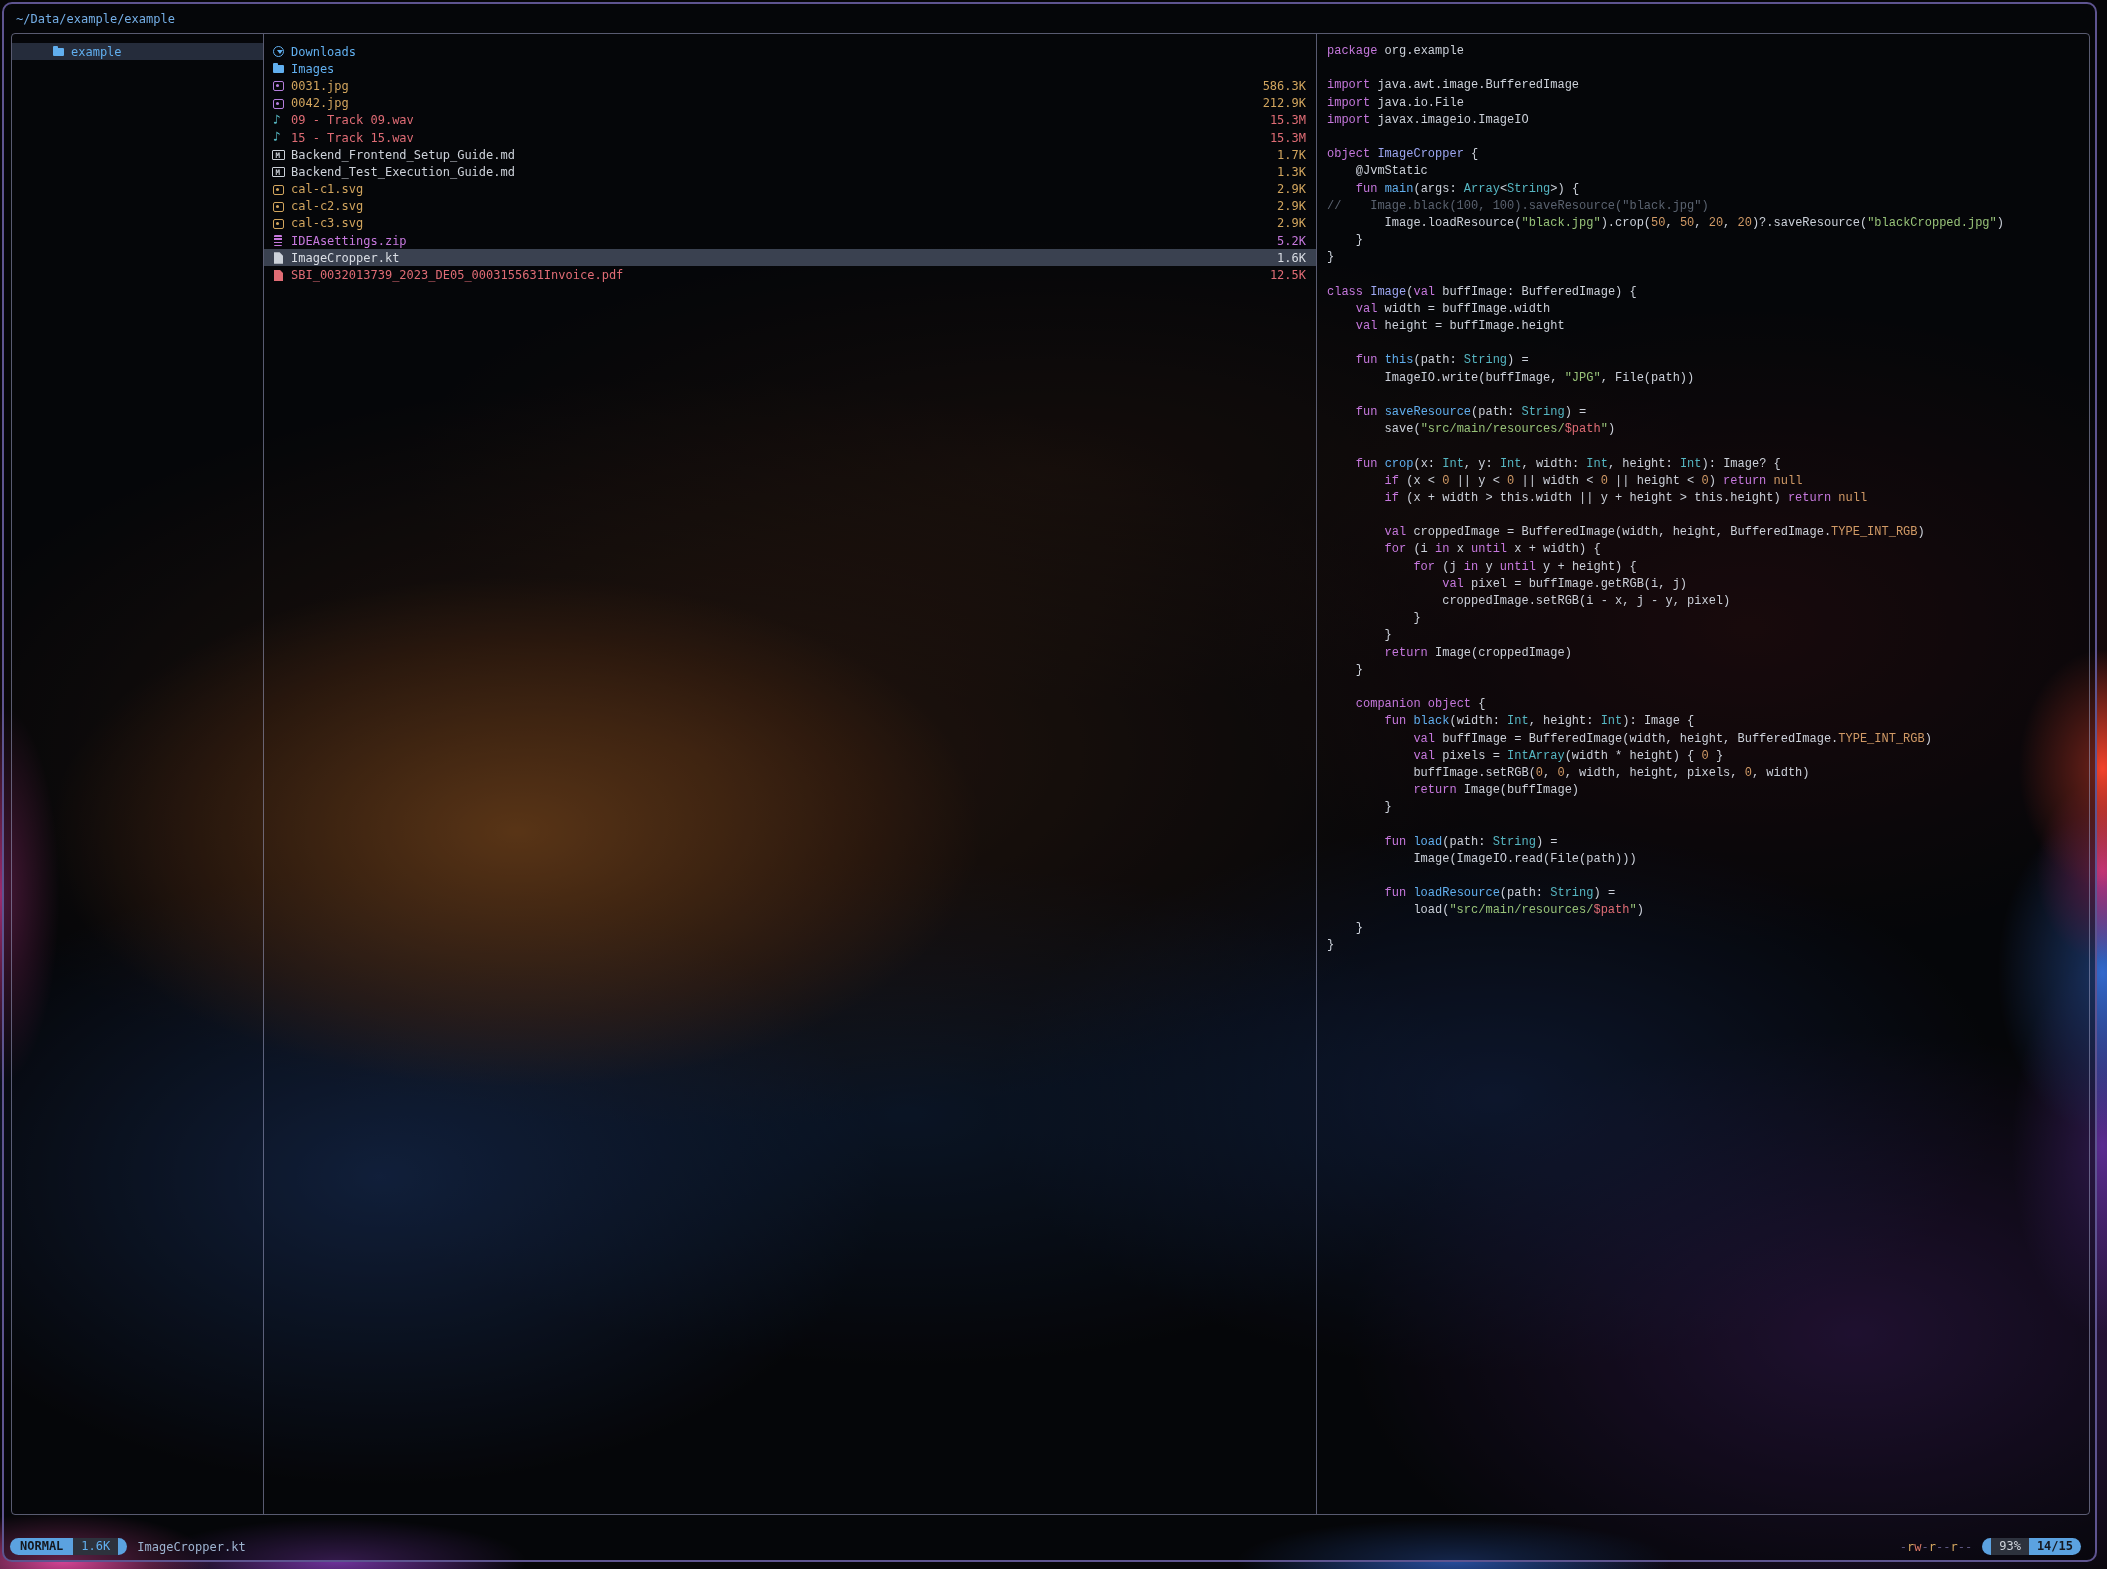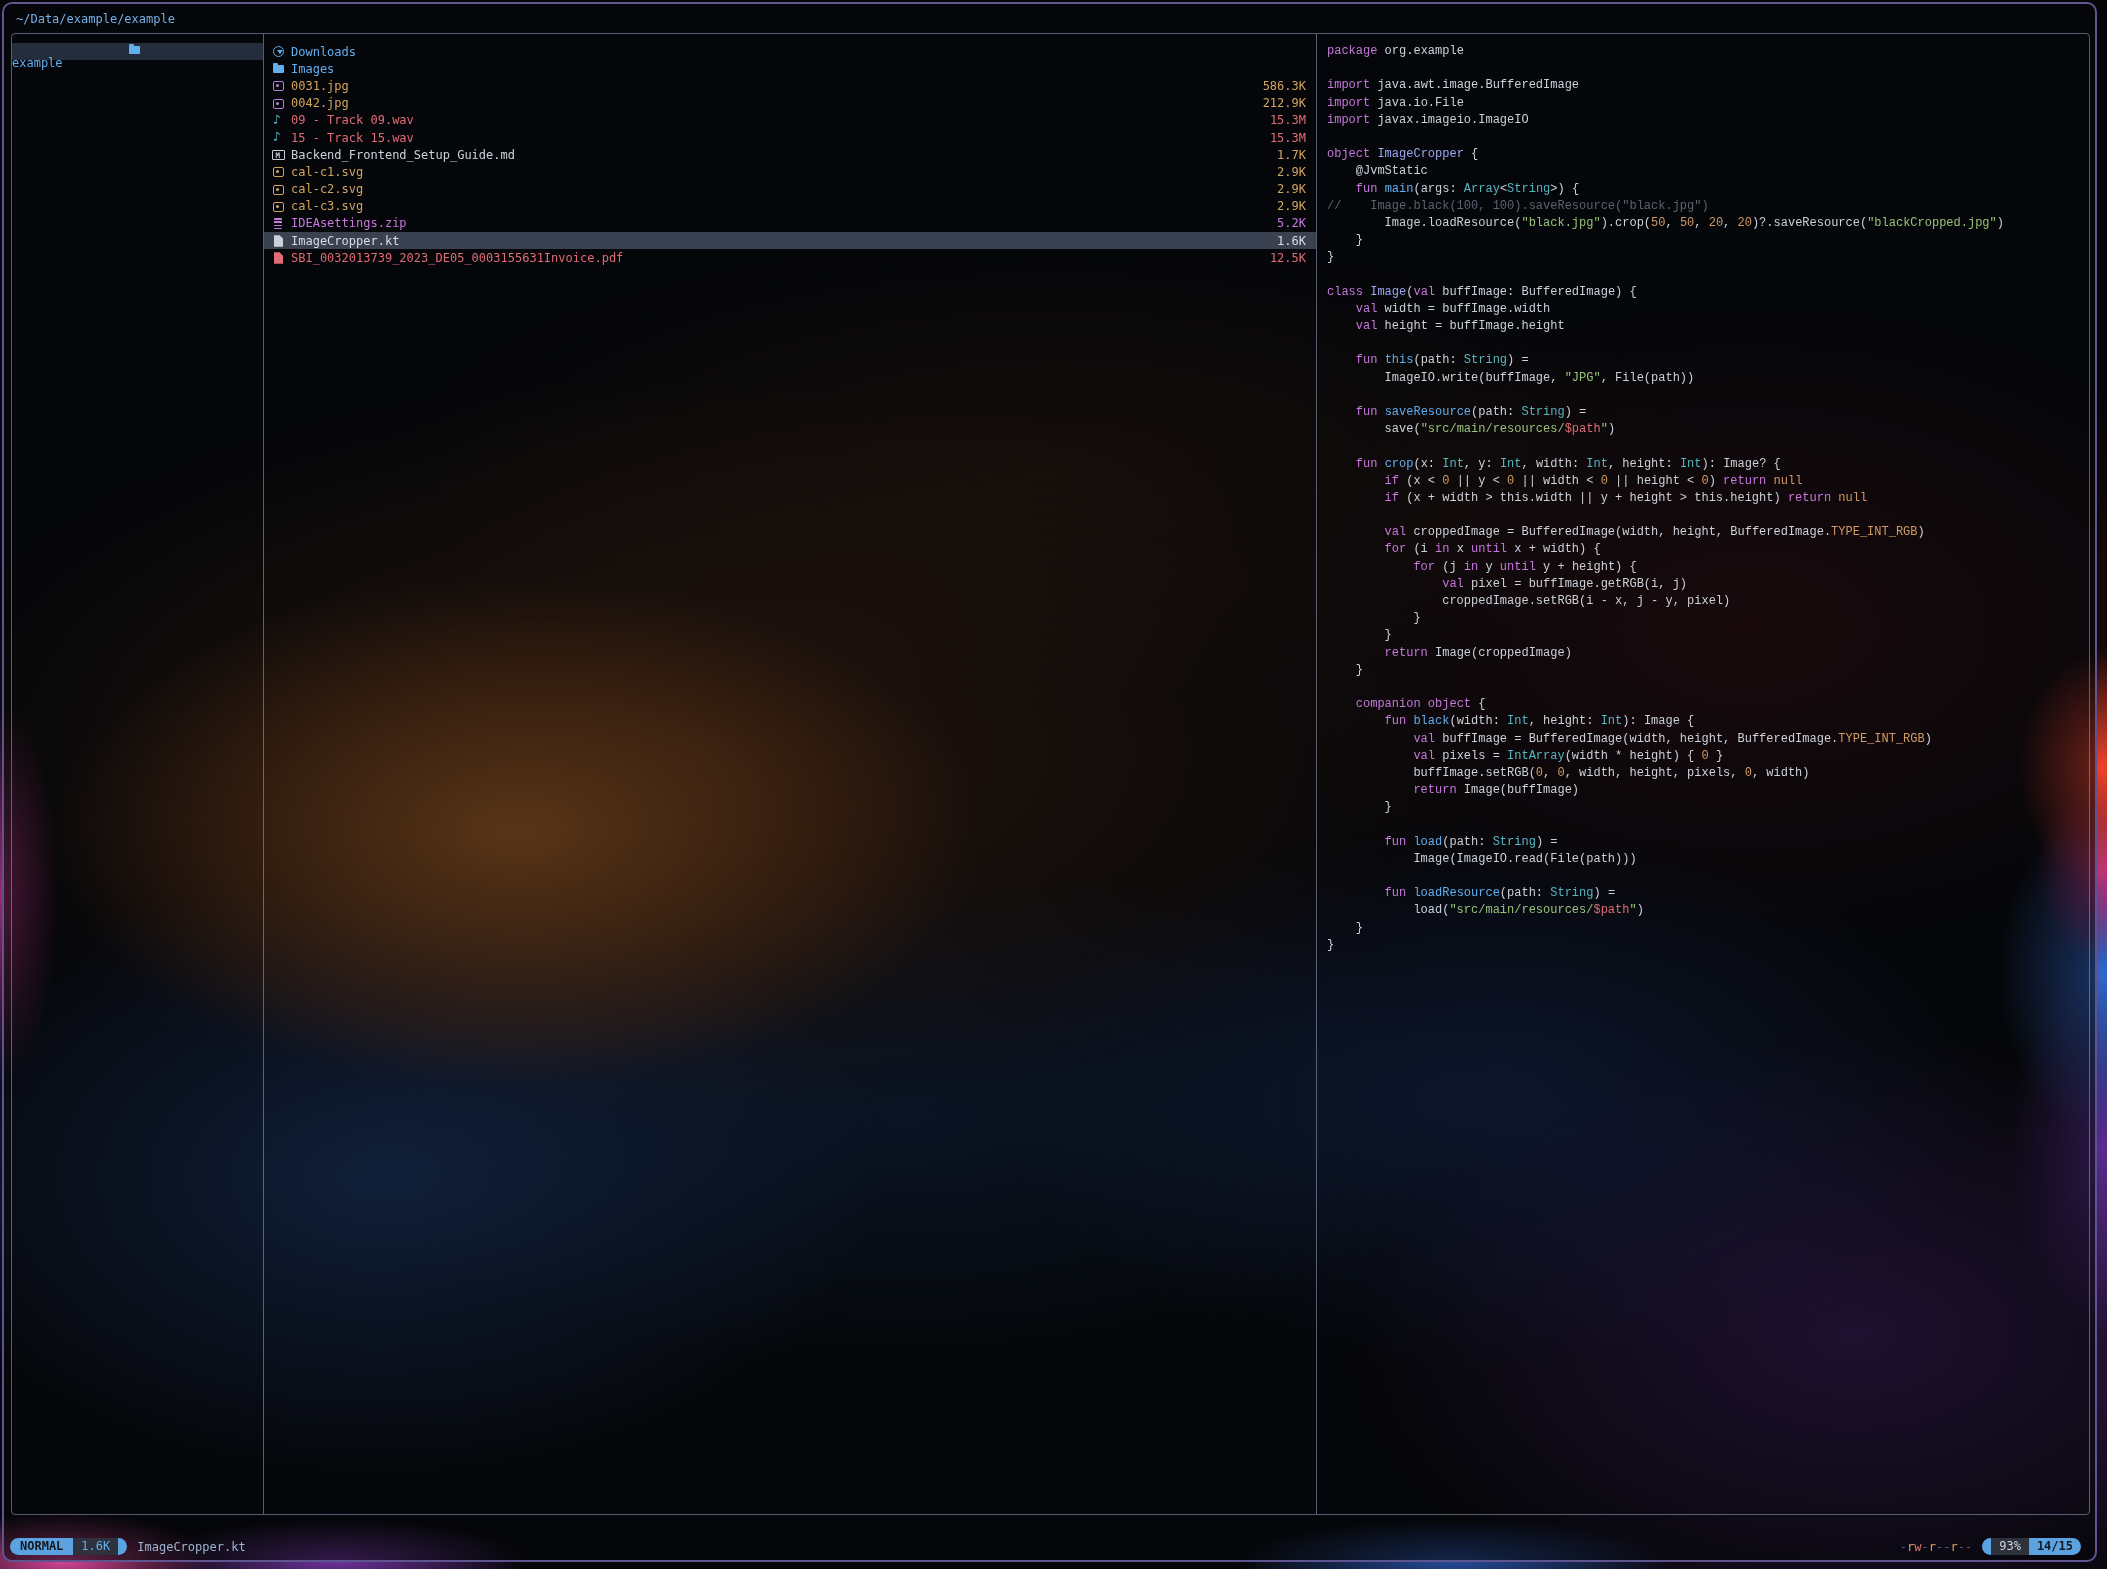--- a/index.html
+++ b/index.html
@@ -27,21 +27,21 @@
     border:2px solid #5e5490;border-radius:10px;background:rgba(6,7,11,.56);box-sizing:border-box;}
   .titlebar{position:absolute;left:12px;top:5px;height:20px;line-height:20px;
     font-size:12px;color:#74aee6;}
   .pane-box{position:absolute;left:7px;top:29px;right:5px;bottom:45px;
     border:1px solid rgba(158,163,198,.55);border-radius:4px;display:flex;overflow:hidden;}
   .pane{box-sizing:border-box;overflow:hidden;}
   .pane.parent{width:252px;border-right:1px solid rgba(158,163,198,.55);padding-top:9px;}
   .pane.current{width:1053px;border-right:1px solid rgba(158,163,198,.55);padding-top:9px;}
   .pane.preview{flex:1;padding:9px 0 0 10px;}
   .row{display:flex;align-items:center;height:17.2px;font-size:12px;white-space:pre;}
-  .pane.parent .row{flex-direction:column;}
+  .pane.parent .row{padding-left:40px;}
   .pane.current .row{padding-left:8px;padding-right:10px;}
   .row .name{margin-right:auto;}
   .row.selected-left{background:#252c3b;}
   .row.selected{background:#3a4150;}
   .row.selected .name,.row.selected .size{color:#d9dde4;}
   
   .c-blue{color:#61afef}.c-yellow{color:#d2a55e}.c-red{color:#e06c75}
   .c-white{color:#ccd1d9}.c-magenta{color:#c678dd}.c-purple{color:#b57edc}.c-cyan{color:#56b6c2}
   
   .fi{position:relative;display:inline-block;width:13px;height:13px;margin-right:6px;flex:none;}
@@ -92,20 +92,21 @@
       </div>
 
       <div class="pane current">
           <div class="row"><span class="fi fi-download c-blue"></span><span class="name c-blue">Downloads</span><span class="size c-blue"></span></div>
           <div class="row"><span class="fi fi-folder c-blue"></span><span class="name c-blue">Images</span><span class="size c-blue"></span></div>
           <div class="row"><span class="fi fi-image c-purple"></span><span class="name c-yellow">0031.jpg</span><span class="size c-yellow">586.3K</span></div>
           <div class="row"><span class="fi fi-image c-purple"></span><span class="name c-yellow">0042.jpg</span><span class="size c-yellow">212.9K</span></div>
           <div class="row"><span class="fi fi-audio c-cyan"></span><span class="name c-red">09 - Track 09.wav</span><span class="size c-red">15.3M</span></div>
           <div class="row"><span class="fi fi-audio c-cyan"></span><span class="name c-red">15 - Track 15.wav</span><span class="size c-red">15.3M</span></div>
           <div class="row"><span class="fi fi-md c-white"></span><span class="name c-white">Backend_Frontend_Setup_Guide.md</span><span class="size c-yellow">1.7K</span></div>
+          <div class="row"><span class="fi fi-md c-white"></span><span class="name c-white">Backend_Test_Execution_Guide.md</span><span class="size c-yellow">1.3K</span></div>
           <div class="row"><span class="fi fi-image c-yellow"></span><span class="name c-yellow">cal-c1.svg</span><span class="size c-yellow">2.9K</span></div>
           <div class="row"><span class="fi fi-image c-yellow"></span><span class="name c-yellow">cal-c2.svg</span><span class="size c-yellow">2.9K</span></div>
           <div class="row"><span class="fi fi-image c-yellow"></span><span class="name c-yellow">cal-c3.svg</span><span class="size c-yellow">2.9K</span></div>
           <div class="row"><span class="fi fi-zip c-magenta"></span><span class="name c-magenta">IDEAsettings.zip</span><span class="size c-magenta">5.2K</span></div>
           <div class="row selected"><span class="fi fi-doc c-white"></span><span class="name c-white">ImageCropper.kt</span><span class="size c-white">1.6K</span></div>
           <div class="row"><span class="fi fi-pdf c-red"></span><span class="name c-red">SBI_0032013739_2023_DE05_0003155631Invoice.pdf</span><span class="size c-red">12.5K</span></div>
         </div>
 
       <div class="pane preview">
         <div id="code-preview">

